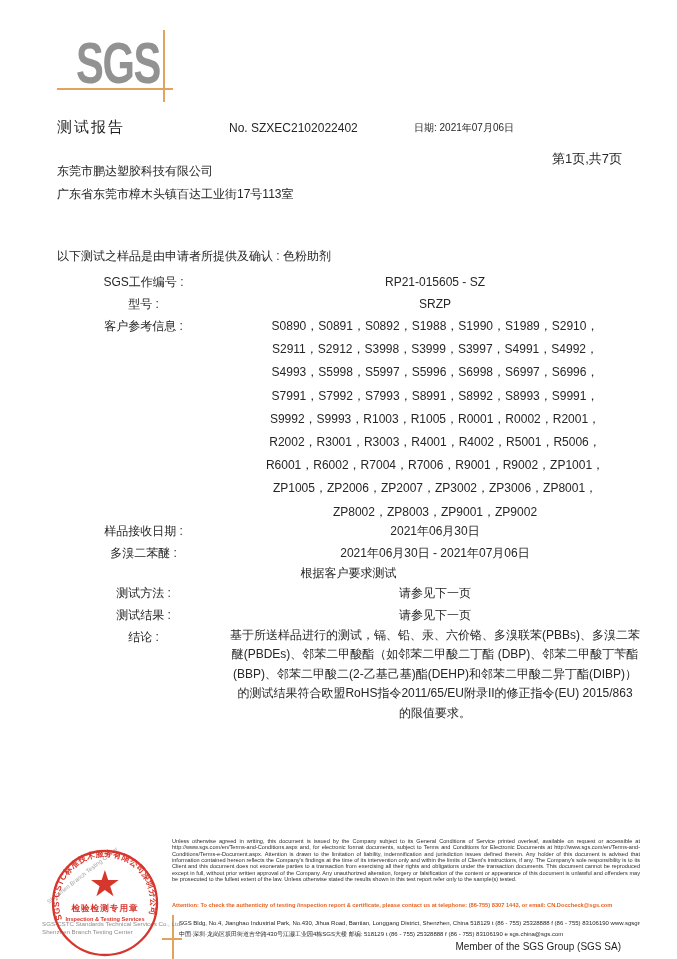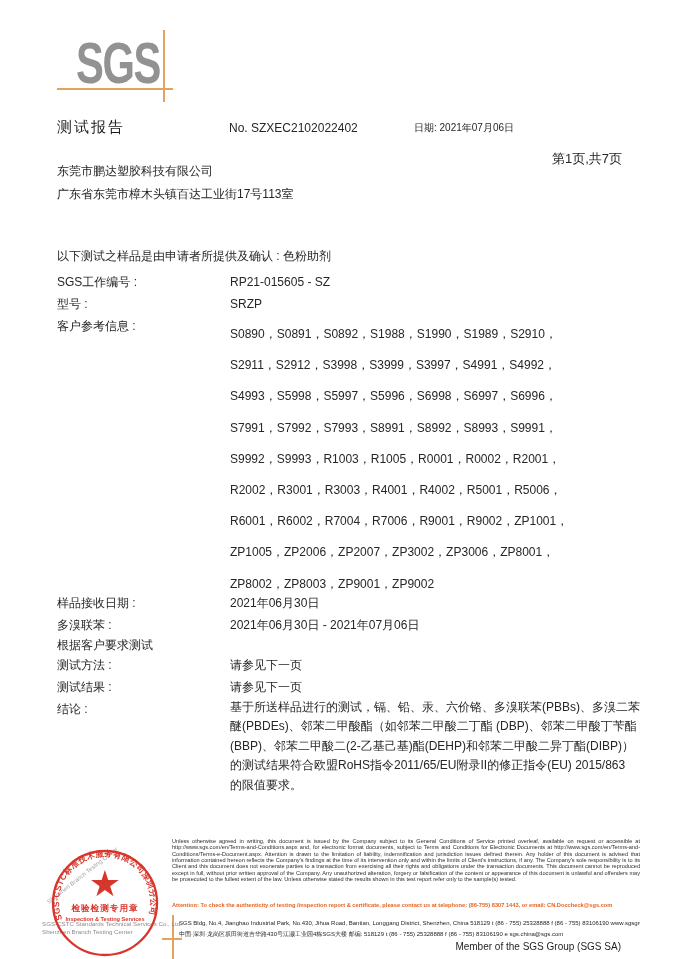--- a/index.html
+++ b/index.html
@@ -19,24 +19,24 @@
   .doc-title{position:absolute;left:57px;top:0;font-size:15px;font-weight:normal;letter-spacing:2px;color:#1e1e1e;}
   .report-no{position:absolute;left:229px;top:3px;font-size:12px;}
   .report-date{position:absolute;left:414px;top:3px;font-size:10px;}
   .page-info{position:absolute;left:552px;top:3px;font-size:13px;margin-top:29px;}
   
   .applicant{position:absolute;left:57px;top:160px;font-size:12px;line-height:23px;}
   
   .statement{position:absolute;left:57px;top:248px;font-size:12px;text-align:right;}
   
   .fields{position:absolute;left:57px;top:271px;width:583px;font-size:12px;}
-  .frow{display:flex;line-height:22px;}
+  .frow{display:flex;line-height:22px;text-align:center;}
   .flabel{width:173px;flex:none;}
   .fvalue{flex:1;}
-  .ref-lines div{line-height:23.2px;margin-top:8px;}
+  .ref-lines div{line-height:23.2px;}
   .row-receive{margin-top:-4px;}
   .row-method{line-height:18px;}
   .row-conclusion .fvalue{line-height:19.5px;}
   
   .legal{position:absolute;left:172px;top:838px;width:468px;font-size:5.6px;line-height:6.35px;text-align:justify;color:#2e2e2e;}
   .attention{position:absolute;left:172px;top:902px;width:468px;font-size:5.7px;line-height:6.4px;font-weight:bold;color:#e8621f;}
   .addr-block{position:absolute;left:179px;top:918px;width:461px;font-size:6px;line-height:10.5px;color:#1f1f1f;white-space:nowrap;overflow:hidden;}
   .member{position:absolute;right:56px;top:941px;font-size:10px;color:#1f1f1f;}
   .cross-v-bot{position:absolute;left:172px;top:915px;width:2px;height:44px;background:#e2a35e;}
   .cross-h-bot{position:absolute;left:162px;top:938px;width:20px;height:2px;background:#e2a35e;}
@@ -89,21 +89,21 @@
         <div>R6001，R6002，R7004，R7006，R9001，R9002，ZP1001，</div>
         <div>ZP1005，ZP2006，ZP2007，ZP3002，ZP3006，ZP8001，</div>
         <div>ZP8002，ZP8003，ZP9001，ZP9002</div>
       </div>
     </div>
     <div class="frow row-receive">
       <div class="flabel">样品接收日期 :</div>
       <div class="fvalue">2021年06月30日</div>
     </div>
     <div class="frow">
-      <div class="flabel">多溴联苯 :</div>
+      <div class="flabel">多溴二苯醚 :</div>
       <div class="fvalue">2021年06月30日 - 2021年07月06日</div>
     </div>
     <div class="frow row-method">
       <div class="fvalue">根据客户要求测试</div>
     </div>
     <div class="frow">
       <div class="flabel">测试方法 :</div>
       <div class="fvalue">请参见下一页</div>
     </div>
     <div class="frow">

